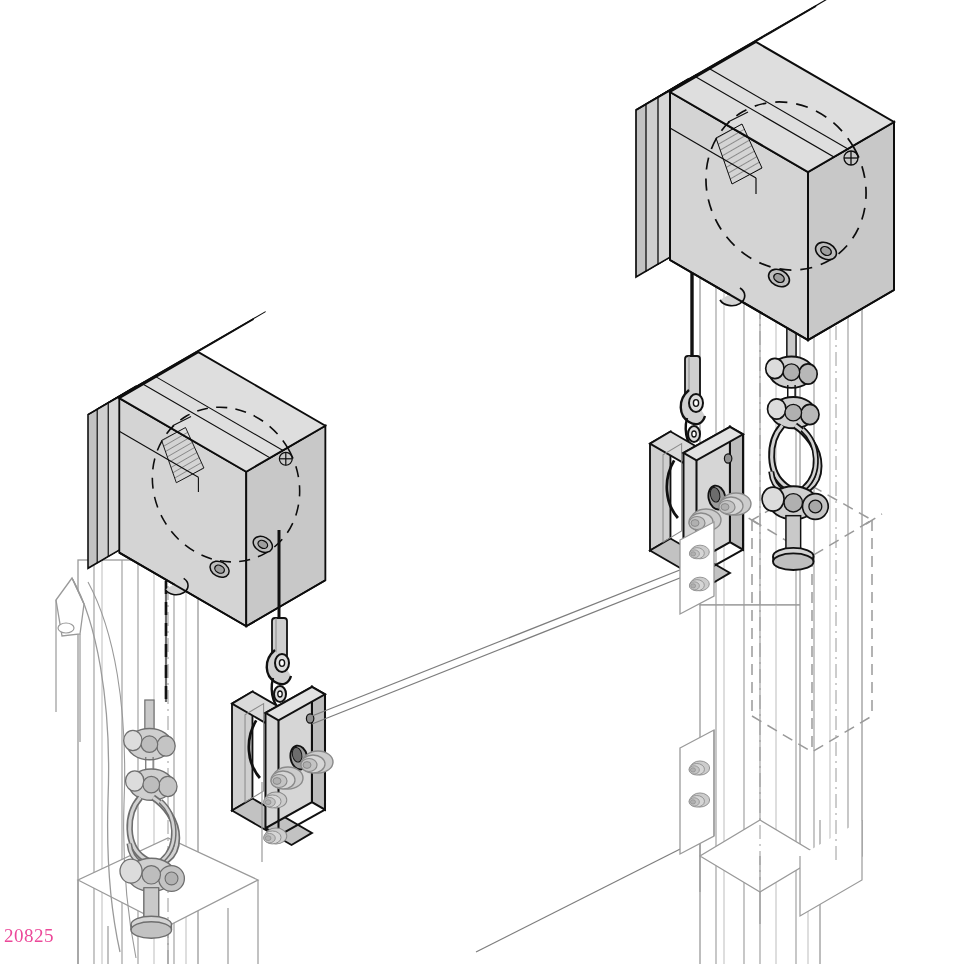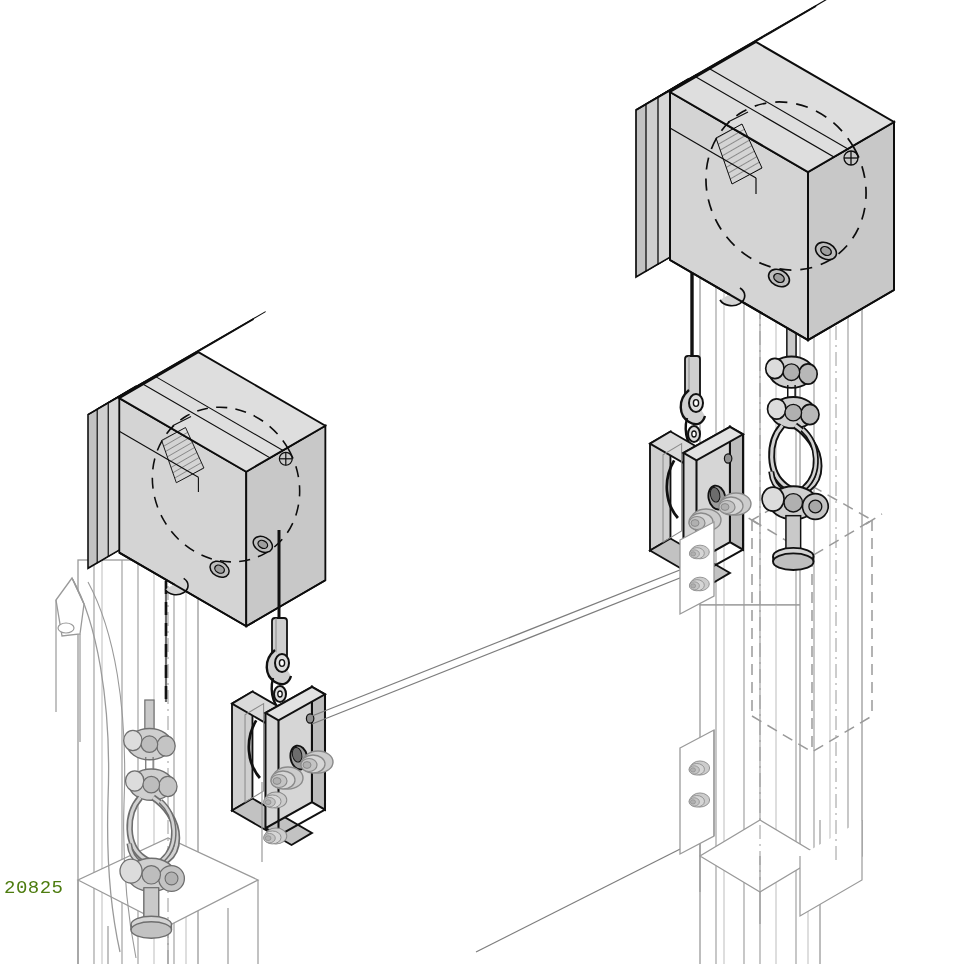--- a/index.html
+++ b/index.html
@@ -1,23 +1,23 @@
 <!DOCTYPE html>
 <html><head>
 <meta charset="utf-8">
 <title>Technical Illustration 20825</title>
 <style>
   html,body{margin:0;padding:0;background:#ffffff;}
   body{width:964px;height:964px;overflow:hidden;
        font-family:"Liberation Sans", sans-serif;}
   #stage{position:relative;width:964px;height:964px;background:#fff;}
   #drawing{position:absolute;left:0;top:0;width:964px;height:964px;}
-  #caption{position:absolute;left:4px;top:877px;
-           font-family:Liberation Mono, monospace;
-           font-size:19px;color:#4d7c0f;letter-spacing:0.5px;}
+  #caption{position:absolute;left:4px;top:925px;
+           font-family:Liberation Serif, serif;
+           font-size:19px;color:#ec4899;letter-spacing:0.5px;}
 </style>
 </head>
 <body>
 
 <div id="stage">
 
 <svg id="drawing" viewBox="0 0 964 964" xmlns="http://www.w3.org/2000/svg">
 
   <defs>
 

